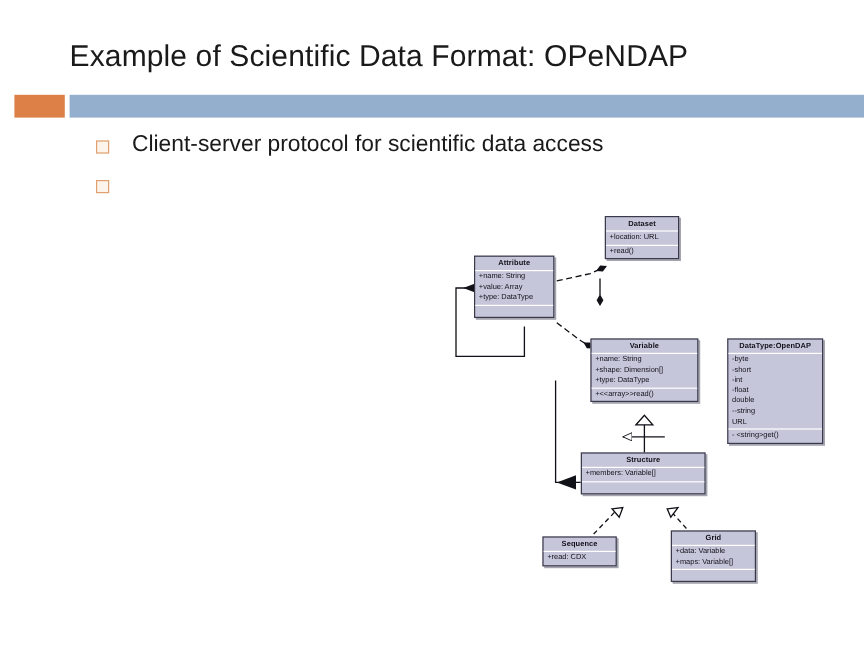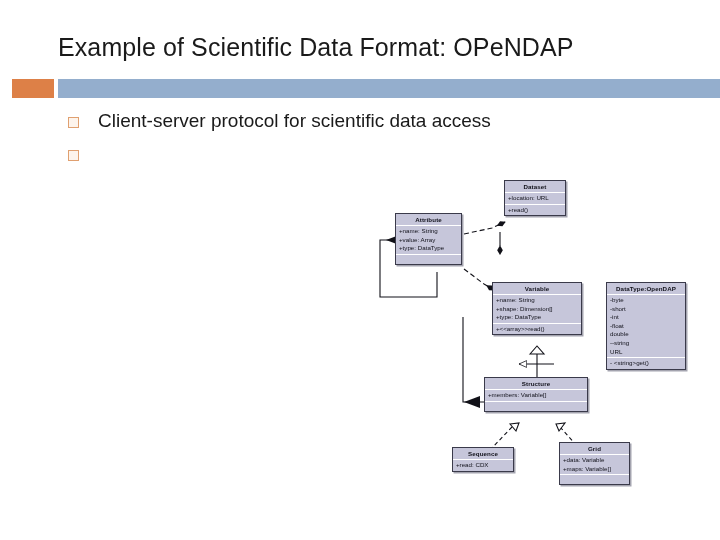--- a/index.html
+++ b/index.html
@@ -35,21 +35,21 @@
   .bar-blue{
     position:absolute;
     left:46px; top:79px;
     width:674px; height:19px;
     background:#94aecd;
   }
 
   
   .bullets{
     position:absolute;
-    left:56px; top:108px;
+    left:68px; top:108px;
     width:620px;
   }
   .bullet-row{
     display:flex;
     align-items:flex-start;
     height:33px;
   }
   .bullet-mark{
     width:9px;height:9px;
     border:1.5px solid #e0a070;

